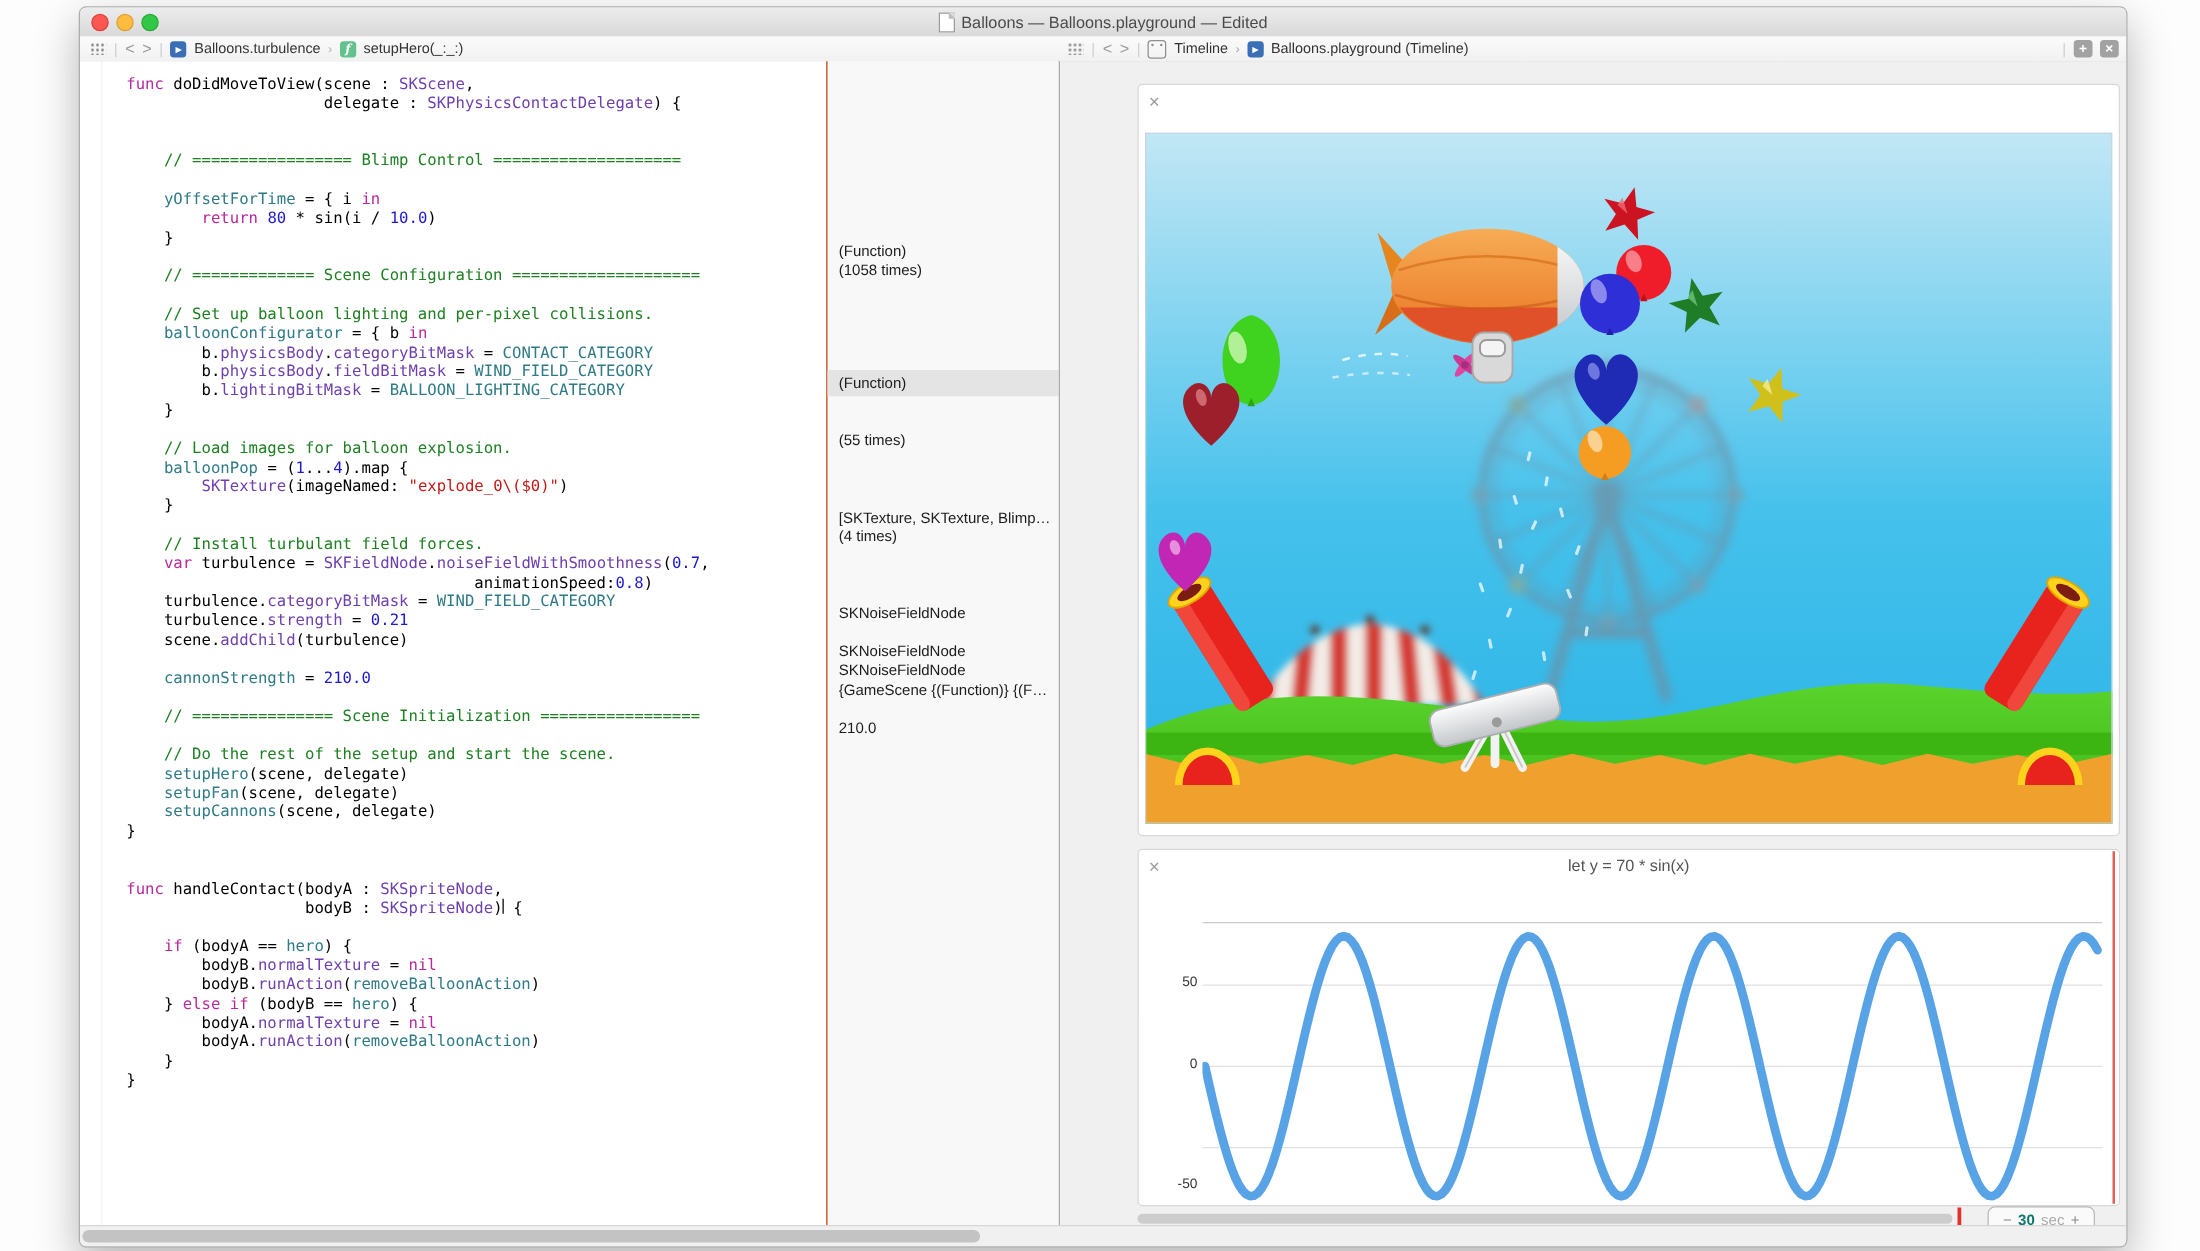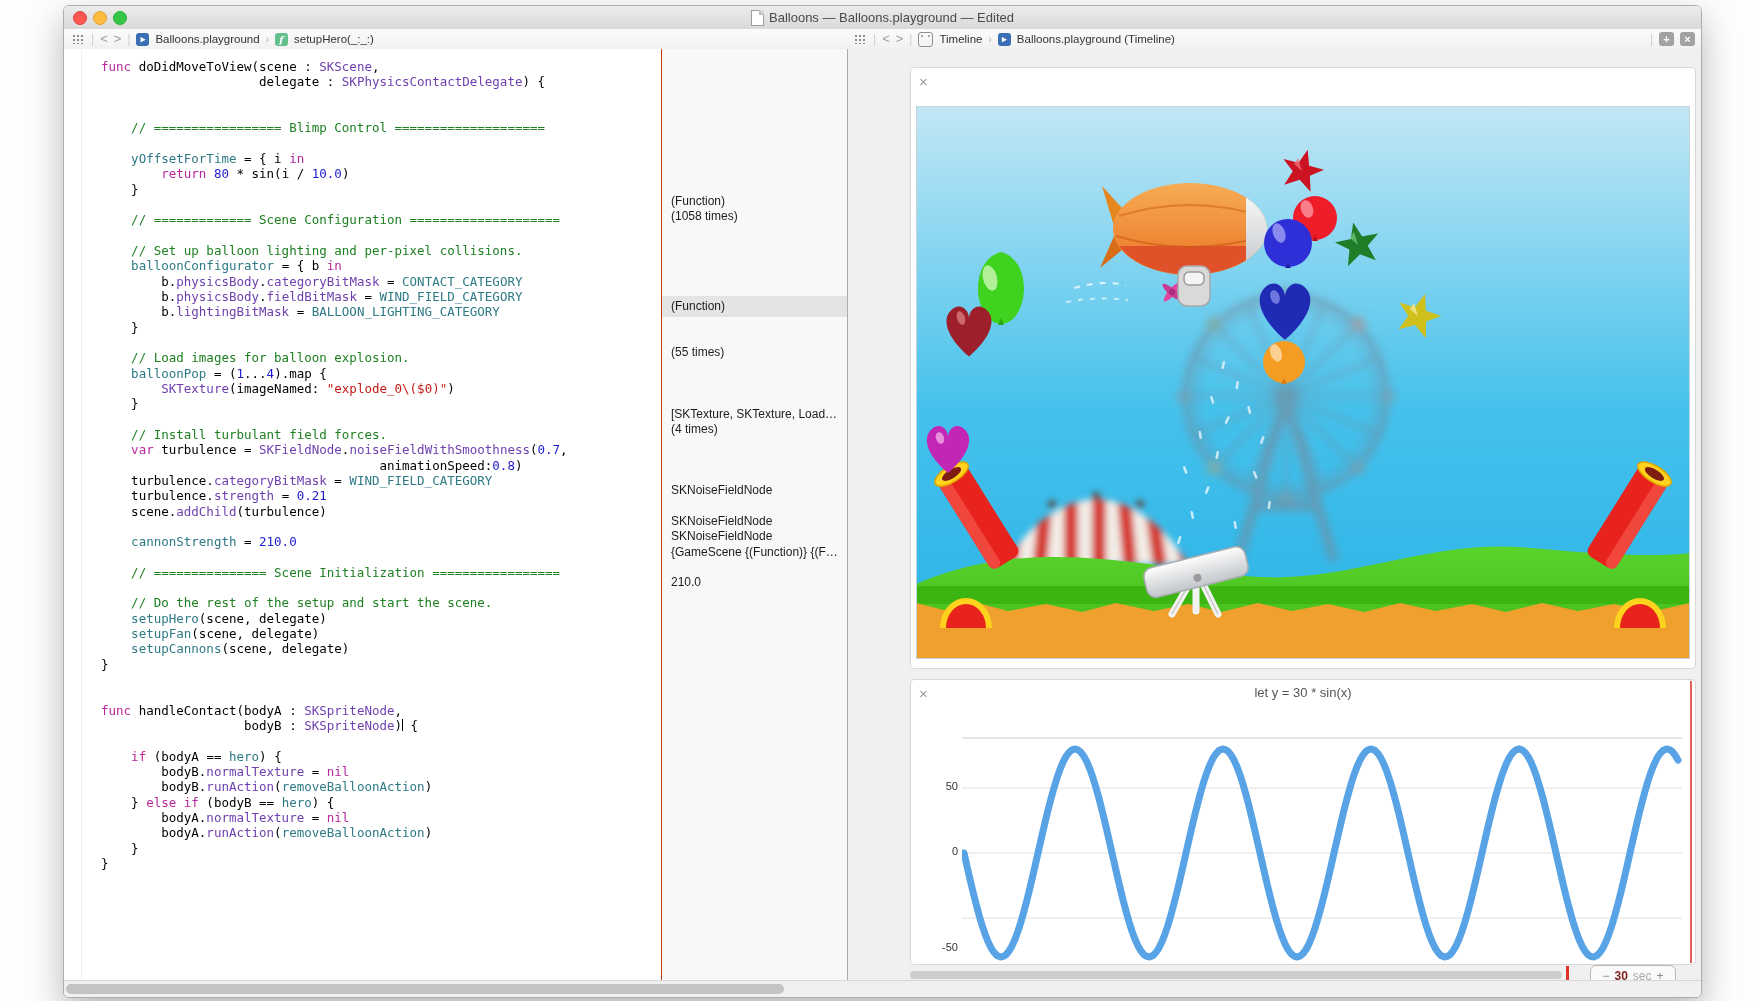--- a/index.html
+++ b/index.html
@@ -67,21 +67,21 @@
   .scene-wrap{position:absolute;left:5px;top:38px;}
   
   .ytick{position:absolute;width:48px;text-align:right;font-size:11px;color:#333;}
   .playhead{position:absolute;width:2px;background:#dd4437;opacity:.85;}
   .scrub-track{position:absolute;height:8px;background:#cdcdcd;border-radius:4px;}
   .scrub-tick{position:absolute;width:3px;height:17px;background:#e0312a;}
   .stepper{position:absolute;width:84px;height:20px;border:1px solid #b9b9b9;border-radius:6px;
            background:#fafafa;display:flex;align-items:center;justify-content:center;gap:5px;
            font-size:12px;}
   .stepper .st-minus,.stepper .st-plus{color:#8a8a8a;}
-  .stepper .st-val{color:#7f1d1d;font-weight:bold;}
+  .stepper .st-val{color:#0f766e;font-weight:bold;}
   .stepper .st-unit{color:#aaa;}
   
   .bottom-strip{position:absolute;left:0;right:0;bottom:0;height:16px;background:#f0f0f0;
                 border-top:1px solid #d6d6d6;}
   .hscroll-thumb{position:absolute;left:2px;top:3px;width:718px;height:10px;border-radius:5px;
                  background:#c3c3c3;}
 </style>
 </head>
 <body>
 
@@ -99,21 +99,21 @@
     </div>
 
     <div class="jumpbar">
       <div class="jb-left">
         <span class="grid-icon"></span>
         <span class="jb-sep">|</span>
         <span class="chev">&lt;</span>
         <span class="chev">&gt;</span>
         <span class="jb-sep">|</span>
         <span class="sq-icon pg-icon">▸</span>
-        <span class="jb-text">Balloons.playground</span>
+        <span class="jb-text">Balloons.turbulence</span>
         <span class="jb-crumb-sep">›</span>
         <span class="sq-icon fn-icon">f</span>
         <span class="jb-text">setupHero(_:_:)</span>
       </div>
       <div class="jb-right">
         <span class="grid-icon"></span>
         <span class="jb-sep">|</span>
         <span class="chev">&lt;</span>
         <span class="chev">&gt;</span>
         <span class="jb-sep">|</span>
@@ -131,21 +131,21 @@
 
     <div class="editor-pane">
       <div class="editor-gutterline"></div>
       <div class="code" id="code-lines"><div class="code-line"><span class="tk-k">func </span><span class="tk-p">doDidMoveToView(scene : </span><span class="tk-t">SKScene</span><span class="tk-p">,</span></div><div class="code-line"><span class="tk-p">                     delegate : </span><span class="tk-t">SKPhysicsContactDelegate</span><span class="tk-p">) {</span></div><div class="code-line">&nbsp;</div><div class="code-line">&nbsp;</div><div class="code-line"><span class="tk-c">    // ================= Blimp Control ====================</span></div><div class="code-line">&nbsp;</div><div class="code-line"><span class="tk-p">    </span><span class="tk-v">yOffsetForTime</span><span class="tk-p"> = { i </span><span class="tk-k">in</span></div><div class="code-line"><span class="tk-p">        </span><span class="tk-k">return </span><span class="tk-n">80</span><span class="tk-p"> * sin(i / </span><span class="tk-n">10.0</span><span class="tk-p">)</span></div><div class="code-line"><span class="tk-p">    }</span></div><div class="code-line">&nbsp;</div><div class="code-line"><span class="tk-c">    // ============= Scene Configuration ====================</span></div><div class="code-line">&nbsp;</div><div class="code-line"><span class="tk-c">    // Set up balloon lighting and per-pixel collisions.</span></div><div class="code-line"><span class="tk-p">    </span><span class="tk-v">balloonConfigurator</span><span class="tk-p"> = { b </span><span class="tk-k">in</span></div><div class="code-line"><span class="tk-p">        b.</span><span class="tk-t">physicsBody</span><span class="tk-p">.</span><span class="tk-t">categoryBitMask</span><span class="tk-p"> = </span><span class="tk-v">CONTACT_CATEGORY</span></div><div class="code-line"><span class="tk-p">        b.</span><span class="tk-t">physicsBody</span><span class="tk-p">.</span><span class="tk-t">fieldBitMask</span><span class="tk-p"> = </span><span class="tk-v">WIND_FIELD_CATEGORY</span></div><div class="code-line"><span class="tk-p">        b.</span><span class="tk-t">lightingBitMask</span><span class="tk-p"> = </span><span class="tk-v">BALLOON_LIGHTING_CATEGORY</span></div><div class="code-line"><span class="tk-p">    }</span></div><div class="code-line">&nbsp;</div><div class="code-line"><span class="tk-c">    // Load images for balloon explosion.</span></div><div class="code-line"><span class="tk-p">    </span><span class="tk-v">balloonPop</span><span class="tk-p"> = (</span><span class="tk-n">1</span><span class="tk-p">...</span><span class="tk-n">4</span><span class="tk-p">).map {</span></div><div class="code-line"><span class="tk-p">        </span><span class="tk-t">SKTexture</span><span class="tk-p">(imageNamed: </span><span class="tk-s">"explode_0\($0)"</span><span class="tk-p">)</span></div><div class="code-line"><span class="tk-p">    }</span></div><div class="code-line">&nbsp;</div><div class="code-line"><span class="tk-c">    // Install turbulant field forces.</span></div><div class="code-line"><span class="tk-p">    </span><span class="tk-k">var</span><span class="tk-p"> turbulence = </span><span class="tk-t">SKFieldNode</span><span class="tk-p">.</span><span class="tk-t">noiseFieldWithSmoothness</span><span class="tk-p">(</span><span class="tk-n">0.7</span><span class="tk-p">,</span></div><div class="code-line"><span class="tk-p">                                     animationSpeed:</span><span class="tk-n">0.8</span><span class="tk-p">)</span></div><div class="code-line"><span class="tk-p">    turbulence.</span><span class="tk-t">categoryBitMask</span><span class="tk-p"> = </span><span class="tk-v">WIND_FIELD_CATEGORY</span></div><div class="code-line"><span class="tk-p">    turbulence.</span><span class="tk-t">strength</span><span class="tk-p"> = </span><span class="tk-n">0.21</span></div><div class="code-line"><span class="tk-p">    scene.</span><span class="tk-t">addChild</span><span class="tk-p">(turbulence)</span></div><div class="code-line">&nbsp;</div><div class="code-line"><span class="tk-p">    </span><span class="tk-v">cannonStrength</span><span class="tk-p"> = </span><span class="tk-n">210.0</span></div><div class="code-line">&nbsp;</div><div class="code-line"><span class="tk-c">    // =============== Scene Initialization =================</span></div><div class="code-line">&nbsp;</div><div class="code-line"><span class="tk-c">    // Do the rest of the setup and start the scene.</span></div><div class="code-line"><span class="tk-p">    </span><span class="tk-v">setupHero</span><span class="tk-p">(scene, delegate)</span></div><div class="code-line"><span class="tk-p">    </span><span class="tk-v">setupFan</span><span class="tk-p">(scene, delegate)</span></div><div class="code-line"><span class="tk-p">    </span><span class="tk-v">setupCannons</span><span class="tk-p">(scene, delegate)</span></div><div class="code-line"><span class="tk-p">}</span></div><div class="code-line">&nbsp;</div><div class="code-line">&nbsp;</div><div class="code-line"><span class="tk-k">func </span><span class="tk-p">handleContact(bodyA : </span><span class="tk-t">SKSpriteNode</span><span class="tk-p">,</span></div><div class="code-line"><span class="tk-p">                   bodyB : </span><span class="tk-t">SKSpriteNode</span><span class="tk-p">)</span><span class="tk-caret"></span><span class="tk-p"> {</span></div><div class="code-line">&nbsp;</div><div class="code-line"><span class="tk-p">    </span><span class="tk-k">if</span><span class="tk-p"> (bodyA == </span><span class="tk-v">hero</span><span class="tk-p">) {</span></div><div class="code-line"><span class="tk-p">        bodyB.</span><span class="tk-t">normalTexture</span><span class="tk-p"> = </span><span class="tk-k">nil</span></div><div class="code-line"><span class="tk-p">        bodyB.</span><span class="tk-t">runAction</span><span class="tk-p">(</span><span class="tk-v">removeBalloonAction</span><span class="tk-p">)</span></div><div class="code-line"><span class="tk-p">    } </span><span class="tk-k">else if</span><span class="tk-p"> (bodyB == </span><span class="tk-v">hero</span><span class="tk-p">) {</span></div><div class="code-line"><span class="tk-p">        bodyA.</span><span class="tk-t">normalTexture</span><span class="tk-p"> = </span><span class="tk-k">nil</span></div><div class="code-line"><span class="tk-p">        bodyA.</span><span class="tk-t">runAction</span><span class="tk-p">(</span><span class="tk-v">removeBalloonAction</span><span class="tk-p">)</span></div><div class="code-line"><span class="tk-p">    }</span></div><div class="code-line"><span class="tk-p">}</span></div></div>
       <div class="results" id="results-panel">
           <div class="result-entry" style="top: 145px;">(Function)</div>
           <div class="result-entry" style="top: 160px;">(1058 times)</div>
           <div class="result-hl" style="top: 247px;"></div>
           <div class="result-entry" style="top: 250px;">(Function)</div>
           <div class="result-entry" style="top: 296px;">(55 times)</div>
-          <div class="result-entry" style="top: 358px;">[SKTexture, SKTexture, Load…</div>
+          <div class="result-entry" style="top: 358px;">[SKTexture, SKTexture, Blimp…</div>
           <div class="result-entry" style="top: 373px;">(4 times)</div>
           <div class="result-entry" style="top: 434px;">SKNoiseFieldNode</div>
           <div class="result-entry" style="top: 465px;">SKNoiseFieldNode</div>
           <div class="result-entry" style="top: 480px;">SKNoiseFieldNode</div>
           <div class="result-entry" style="top: 496px;">{GameScene {(Function)} {(F…</div>
           <div class="result-entry" style="top: 526px;">210.0</div>
         </div>
     </div>
 
     <div class="timeline-pane">
@@ -353,21 +353,21 @@
             </g>
 
             <rect x="0.5" y="0.5" width="773" height="552" fill="none" stroke="#c6d3da"></rect>
           </svg>
         </div>
       </div>
 
       <div class="card" style="left:62px;top:630px;width:784px;height:284px;">
         <div class="card-head">
           <span class="card-close">×</span>
-          <span class="card-title">let y = 30 * sin(x)</span>
+          <span class="card-title">let y = 70 * sin(x)</span>
         </div>
       </div>
 
       <div class="ytick" style="left:62px;top:731px;">50</div>
       <div class="ytick" style="left:62px;top:796px;">0</div>
       <div class="ytick" style="left:62px;top:861px;margin-top:31px;">-50</div>
 
       <svg style="position:absolute;left:114px;top:684px;" width="720" height="228" viewBox="0 0 720 228">
         <line x1="0" y1="5" x2="720" y2="5" stroke="#cbcbcb" stroke-width="1"></line>
         <line x1="0" y1="55" x2="720" y2="55" stroke="#e0e0e0" stroke-width="1"></line>

